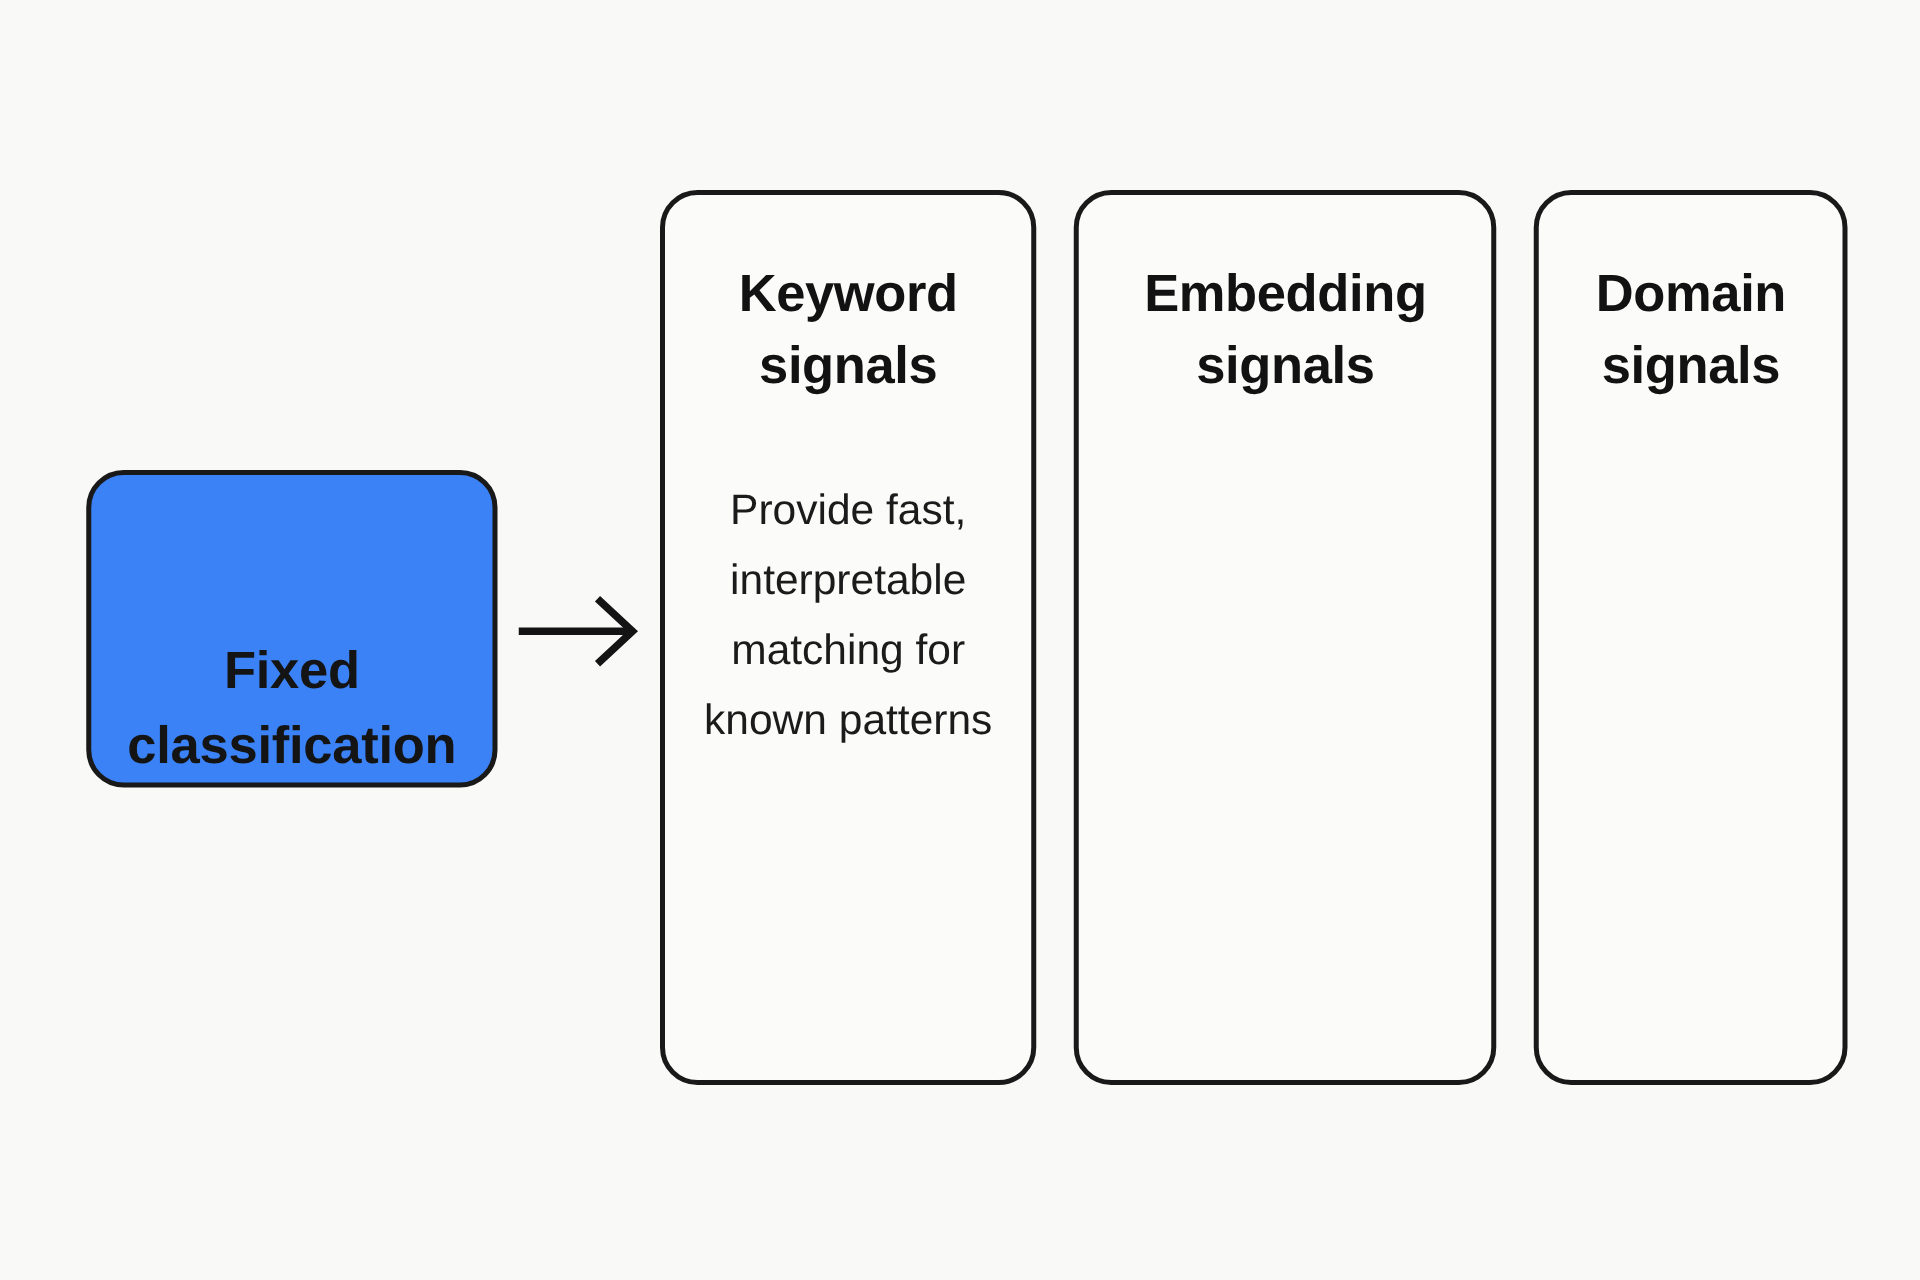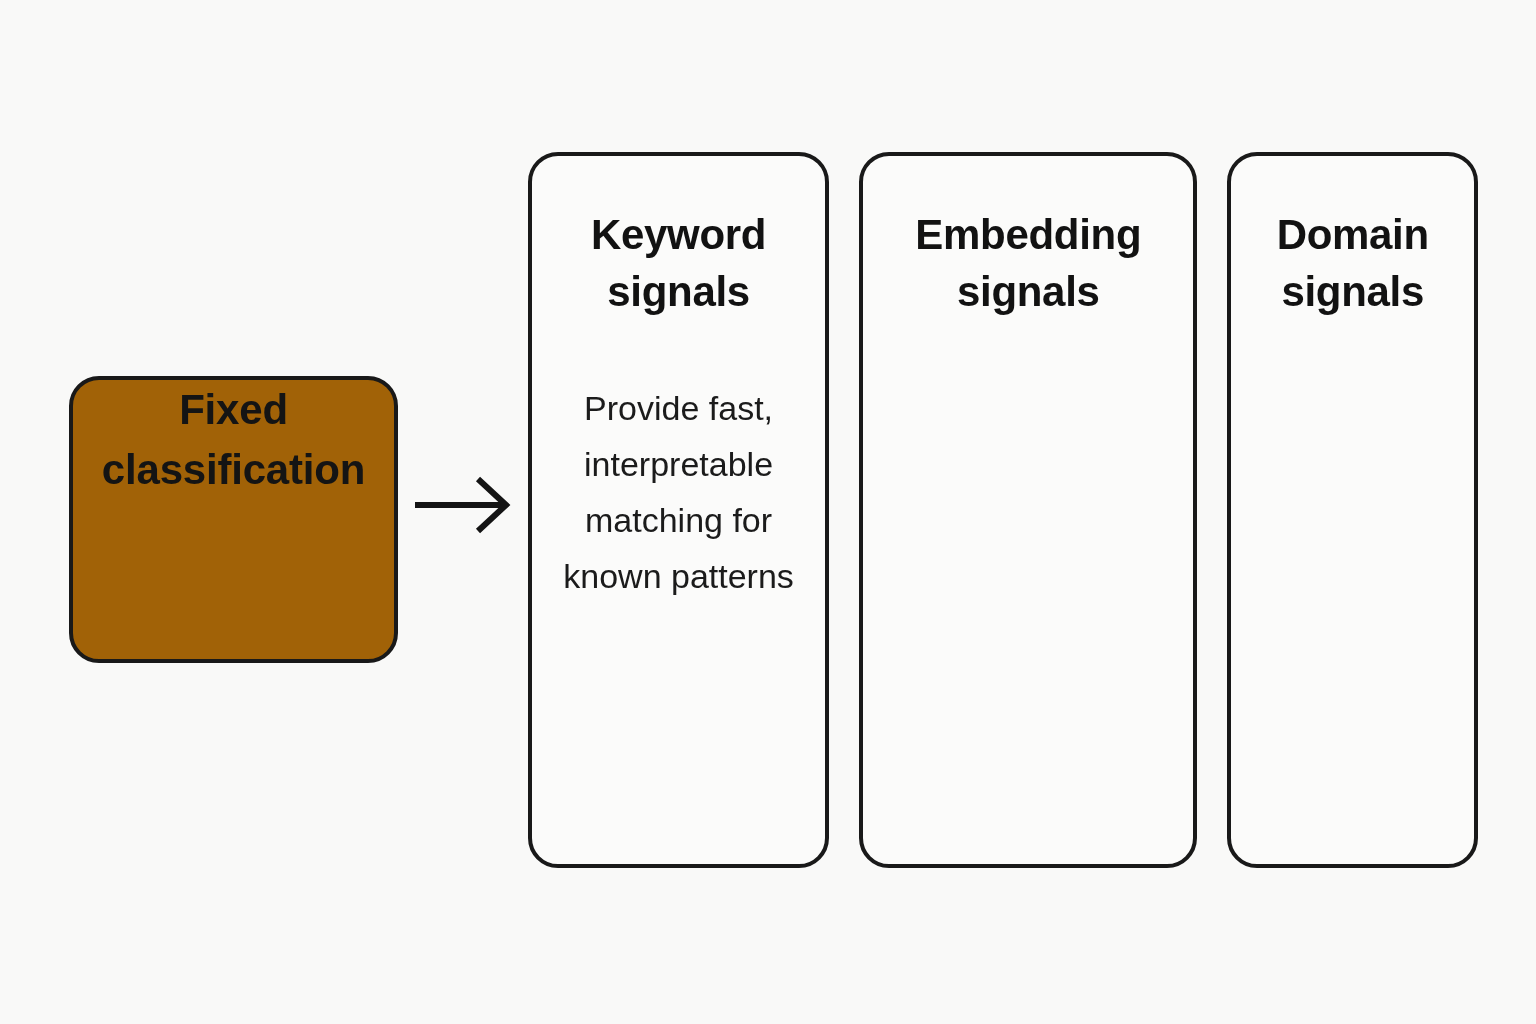--- a/index.html
+++ b/index.html
@@ -19,27 +19,27 @@
     height: 1024px;
     background: #f9f9f8;
   }
 
   
   .node-source {
     position: absolute;
     left: 69px;
     top: 376px;
     width: 329px;
-    height: 287px;
+    height: 254px;
     box-sizing: border-box;
     border: 4px solid #191919;
     border-radius: 30px;
-    background: #a16207;
+    background: #3b82f6;
     display: flex;
-    align-items: flex-start;
+    align-items: flex-end;
     justify-content: center;
   }
   .node-source-label {
     font-size: 42px;
     font-weight: bold;
     color: #141414;
     text-align: center;
     line-height: 60px;
     letter-spacing: -0.2px;
     white-space: pre-line;

